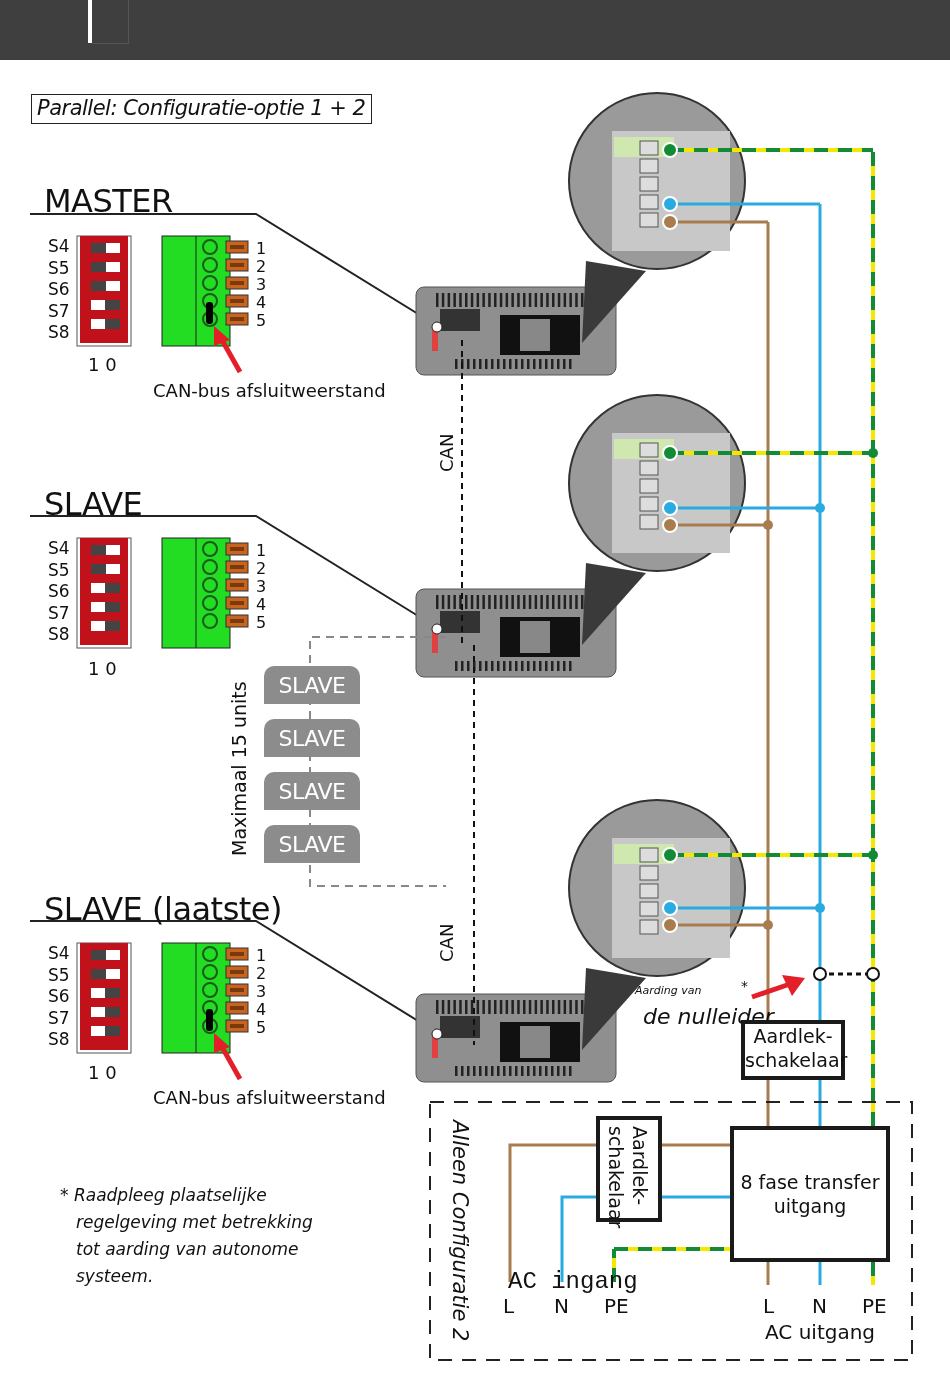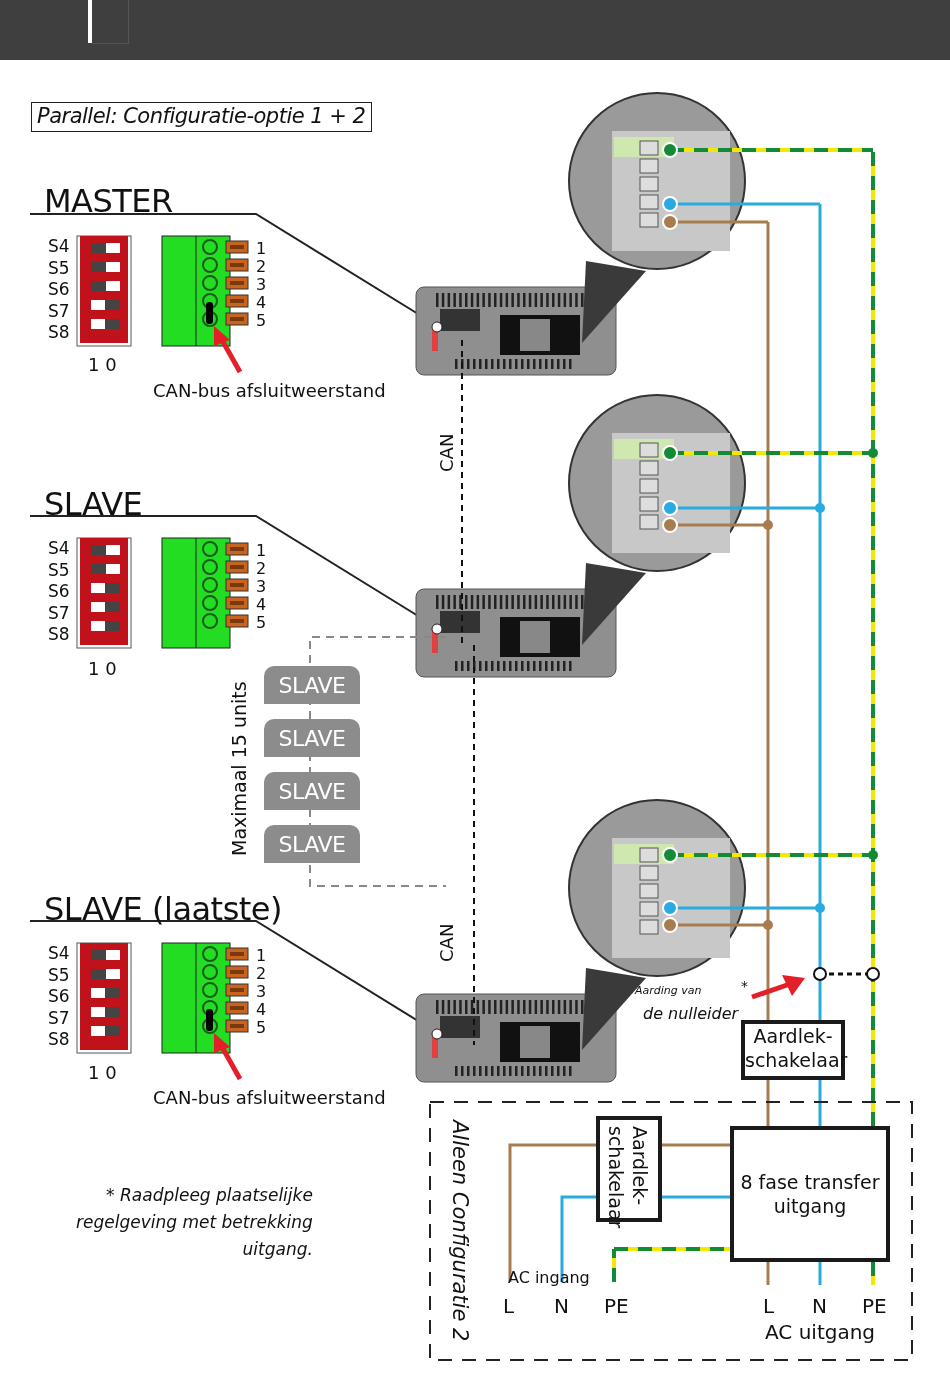--- a/index.html
+++ b/index.html
@@ -1,20 +1,20 @@
 <!DOCTYPE html>
 <html><head>
 <meta charset="utf-8">
 <style>
   html, body { margin:0; padding:0; background:#ffffff; }
   body { width:950px; height:1392px; position:relative; overflow:hidden; font-family:"DejaVu Sans", sans-serif; color:#111; }
   .header-bar { position:absolute; left:0; top:0; width:950px; height:60px; background:#3f3f3f; }
   .header-tick { position:absolute; left:88px; top:0; width:4px; height:43px; background:#fff; }
   .header-box { position:absolute; left:92px; top:0; width:36px; height:43px; border-right:1px solid #555; border-bottom:1px solid #555; }
-  .title-box { position:absolute; left:31px; top:94px; border:1px solid #222; padding:1px 6px 3px 5px; font-style:italic; font-size:21px; font-family:"DejaVu Sans", sans-serif; letter-spacing:-0.5px;margin-top:8px; }
+  .title-box { position:absolute; left:31px; top:94px; border:1px solid #222; padding:1px 6px 3px 5px; font-style:italic; font-size:21px; font-family:"DejaVu Sans", sans-serif; letter-spacing:-0.5px; }
   svg#diagram { position:absolute; left:0; top:0; }
   .lbl { position:absolute; font-family:"DejaVu Sans", sans-serif; white-space:nowrap; }
   .unit-title { font-size:32px; letter-spacing:-0.5px; }
   .sw-label { font-size:17px; line-height:21.5px; }
   .can-text { font-size:18px; }
   .italic { font-style:italic; }
   .box-lbl { border:4px solid #1a1a1a; background:#fff; text-align:center; font-size:19px; line-height:24px; }
   .vert { transform-origin:left top; }
   .slave-stack { position:absolute; width:96px; height:38px; background:#8c8c8c; color:#fff; font-size:22px; text-align:center; line-height:40px; border-radius:10px 10px 0 0; letter-spacing:-0.5px; }
 </style>
@@ -415,21 +415,21 @@
 <div class="lbl can-text vert" style="left:436px;top:962px;transform:rotate(-90deg);">CAN</div>
 
 <div class="lbl vert" style="left:228px;top:856px;transform:rotate(-90deg);font-size:19px;">Maximaal 15 units</div>
 
 <div class="slave-stack" style="left:264px;top:666px;">SLAVE</div>
 <div class="slave-stack" style="left:264px;top:719px;">SLAVE</div>
 <div class="slave-stack" style="left:264px;top:772px;">SLAVE</div>
 <div class="slave-stack" style="left:264px;top:825px;">SLAVE</div>
 
 <div class="lbl italic" style="left:635px;top:984px;font-size:11px;">Aarding van</div>
-<div class="lbl italic" style="left:643px;top:1004px;font-size:16px;">de nulleider</div>
+<div class="lbl italic" style="left:643px;top:1004px;font-size:22px;">de nulleider</div>
 <div class="lbl" style="left:741px;top:978px;font-size:14px;">*</div>
 
 <div class="lbl box-lbl" style="left:741px;top:1020px;width:96px;height:52px;">
   <div>Aardlek-</div>
   <div>schakelaar</div>
 </div>
 
 <div class="lbl italic vert" style="left:472px;top:1120px;transform:rotate(90deg);font-size:21px;">Alleen Configuratie 2</div>
 
 <div class="lbl box-lbl" style="left:596px;top:1116px;width:58px;height:98px;padding:0;">
@@ -440,24 +440,25 @@
 </div>
 
 <div class="lbl box-lbl" style="left:730px;top:1126px;width:152px;height:128px;display:flex;flex-direction:column;justify-content:center;">
   <div>8 fase transfer</div>
   <div>uitgang</div>
 </div>
 
 <div class="lbl" style="left:503px;top:1294px;font-size:20px;">L</div>
 <div class="lbl" style="left:554px;top:1294px;font-size:20px;">N</div>
 <div class="lbl" style="left:604px;top:1294px;font-size:20px;">PE</div>
-<div class="lbl" style="left:508px;top:1268px;font-size:16px;">AC ingang</div>
+<div class="lbl" style="left:508px;top:1268px;font-size:24px;font-family:Liberation Mono, monospace;">AC ingang</div>
 
 <div class="lbl" style="left:763px;top:1294px;font-size:20px;">L</div>
 <div class="lbl" style="left:812px;top:1294px;font-size:20px;">N</div>
 <div class="lbl" style="left:862px;top:1294px;font-size:20px;">PE</div>
 <div class="lbl" style="left:765px;top:1320px;font-size:20px;">AC uitgang</div>
 
-<div class="lbl italic" style="left:60px;top:1182px;font-size:17px;line-height:27px;text-align:right;">
+<div class="lbl italic" style="left:60px;top:1182px;font-size:17px;line-height:27px;">
   <div>* Raadpleeg plaatselijke</div>
   <div style="padding-left:16px;">regelgeving met betrekking</div>
-  <div style="padding-left:16px;">uitgang.</div>
+  <div style="padding-left:16px;">tot aarding van autonome</div>
+  <div style="padding-left:16px;">systeem.</div>
 </div>
 
 </body></html>

